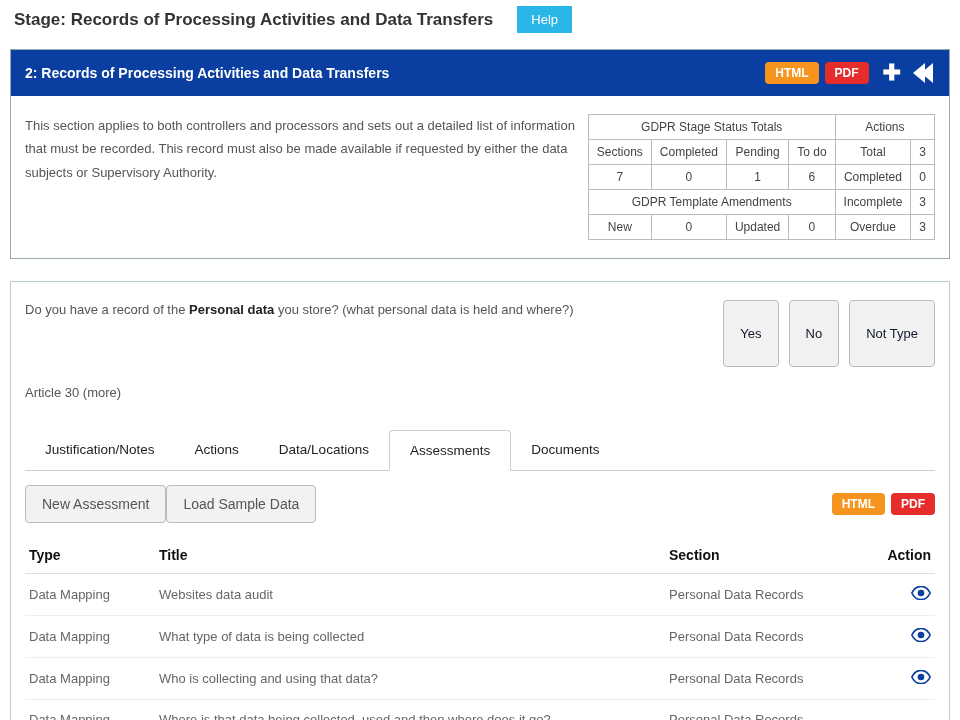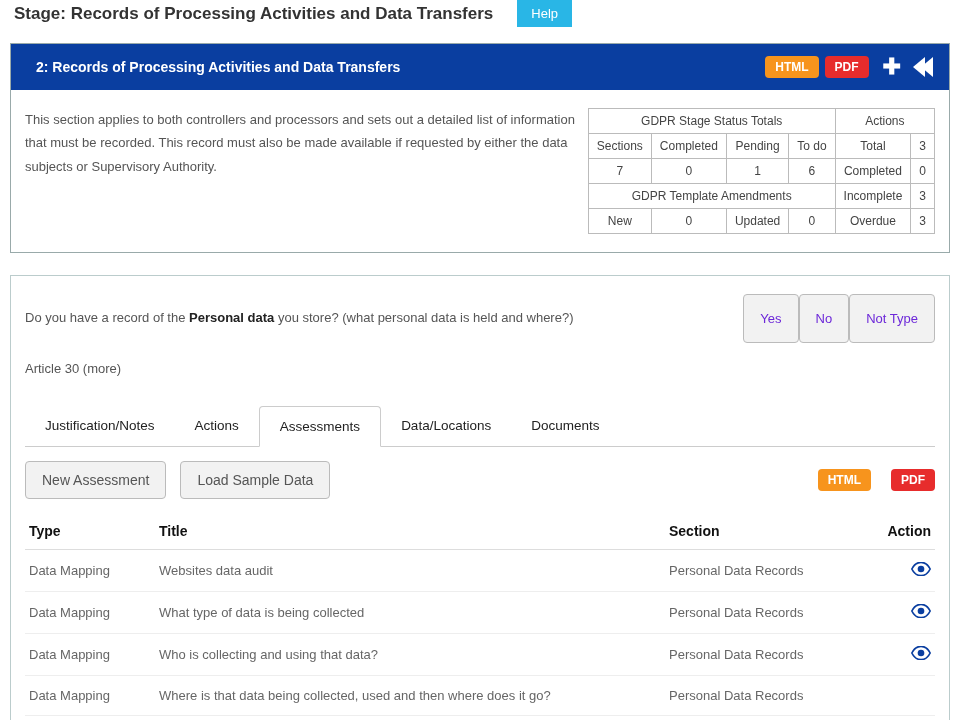--- a/index.html
+++ b/index.html
@@ -1,51 +1,51 @@
 <!DOCTYPE html>
 <html><head>
 <meta charset="utf-8">
 <style>
   * { box-sizing: border-box; margin: 0; padding: 0; }
   body { font-family: Arial, Helvetica, sans-serif; font-size: 13px; color: #444; background: #fff; width: 960px; }
-  .page-header { display: flex; align-items: center; padding: 0 14px 16px; }
+  .page-header { display: flex; align-items: center; padding: 6px 14px 16px; }
   .page-title { font-size: 17px; font-weight: bold; color: #333; }
   .btn-help { margin-left: 24px; background: #29b6e6; color: #fff; border: none; padding: 6px 14px; border-radius: 0; font-size: 13px; cursor: pointer; }
   .panel { border: 1px solid #9aa; margin: 0 10px 22px; }
   .panel-dark .panel-head { background: #0a3ea0; }
   .panel-light .panel-head { background: #3f72e6; }
   .panel-head { color: #fff; display: flex; align-items: center; padding: 10px 14px; font-size: 14px; font-weight: bold; }
-  .panel-head-title { flex: 1; margin-left: 11px; }
+  .panel-head-title { flex: 1; }
   .badge { display: inline-flex; align-items: center; justify-content: center; padding: 4px 10px; border-radius: 4px; font-size: 12px; font-weight: bold; color: #fff; margin-left: 6px; cursor: pointer; }
   .badge-orange { background: #f7941d; }
   .badge-red { background: #e72c2c; }
   .head-icons { display: flex; align-items: center; gap: 12px; margin-left: 14px; }
   .plus-icon::before { content: "✚"; font-size: 22px; color: #fff; }
   .rewind-icon { display:inline-block; position:relative; width:22px; height:20px;}
   .rewind-icon::before, .rewind-icon::after { content:""; position:absolute; width:0; height:0; border-top:10px solid transparent; border-bottom:10px solid transparent; border-right:12px solid #fff; top:0;}
   .rewind-icon::before{ left:0;} .rewind-icon::after{ left:8px;}
   .stop-icon { width:18px; height:18px; background:#c92c2c; display:inline-block; }
   .bell-icon::before { content: "🔔"; color:#c92c2c; font-size:18px; }
   .circle-down { width:22px; height:22px; border-radius:50%; background:#fff; display:inline-flex; align-items:center; justify-content:center; }
   .circle-down::before { content:""; width:0;height:0;border-left:6px solid transparent;border-right:6px solid transparent;border-top:8px solid #3f72e6; margin-top:2px;}
   .panel-body { padding: 18px 14px; display:flex; gap:8px; }
   .section-desc { flex:1; line-height:1.8; color:#555; font-size:13px; }
   .status-table { border-collapse:collapse; font-size:12px;border-radius:16px; }
   .status-table td, .status-table th { border:1px solid #bbb; padding:5px 8px; text-align:center; color:#444; }
   .status-table th { font-weight:normal; }
   .q-body { padding:18px 14px; }
-  .q-row { display:flex; align-items:center; }
+  .q-row { display:flex; align-items:flex-start; gap:10px; }
   .q-text { flex:1; color:#555; line-height:1.6; }
   .q-text b { color:#222; }
-  .ans-btn { background:#f2f2f2; border:1px solid #bbb; border-radius:4px; padding:16px 16px; font-size:13px; color:#6d28d9; cursor:pointer; }
+  .ans-btn { background:#f2f2f2; border:1px solid #bbb; border-radius:4px; padding:25px 16px; font-size:13px; color:#0f172a; cursor:pointer; }
   .article { margin-top:18px; color:#555; }
   .tabs { display:flex; border-bottom:1px solid #ccc; margin-top:30px; }
   .tab { padding:12px 20px; cursor:pointer; font-size:13.5px; color:#222; }
   .tab.active { border:1px solid #ccc; border-bottom:1px solid #fff; border-radius:4px 4px 0 0; margin-bottom:-1px; background:#fff; }
-  .toolbar-row { display:flex; align-items:center; gap:14px; padding:14px 0; }
+  .toolbar-row { display:flex; align-items:center; padding:14px 0; }
   .tool-btn { background:#f2f2f2; border:1px solid #bbb; border-radius:4px; padding:10px 16px; font-size:14px; color:#555; cursor:pointer; }
   .tool-spacer { flex:1; }
   table.list { width:100%; border-collapse:collapse; }
   table.list th { text-align:left; font-size:14px; color:#111; padding:10px 4px; border-bottom:1px solid #ddd; }
   table.list th.action-col { text-align:right; }
   table.list td { padding:12px 4px; border-bottom:1px solid #eee; color:#666; font-size:13px; }
   table.list td.action-cell { text-align:right; }
   .eye-icon svg { width:20px; height:14px; }
   .panel-light { border-color:#bcc; }
 </style>
@@ -117,22 +117,22 @@
       </div>
       <button class="ans-btn">Yes</button>
       <button class="ans-btn">No</button>
       <button class="ans-btn">Not Type</button>
     </div>
     <div class="article">Article 30 (more)</div>
 
     <div class="tabs">
       <div class="tab">Justification/Notes</div>
       <div class="tab">Actions</div>
+      <div class="tab">Data/Locations</div>
       <div class="tab active">Assessments</div>
-      <div class="tab">Data/Locations</div>
       <div class="tab">Documents</div>
     </div>
 
     <div class="toolbar-row">
       <button class="tool-btn">New Assessment</button>
       <button class="tool-btn">Load Sample Data</button>
       <div class="tool-spacer"></div>
       <span class="badge badge-orange">HTML</span>
       <span class="badge badge-red">PDF</span>
     </div>

